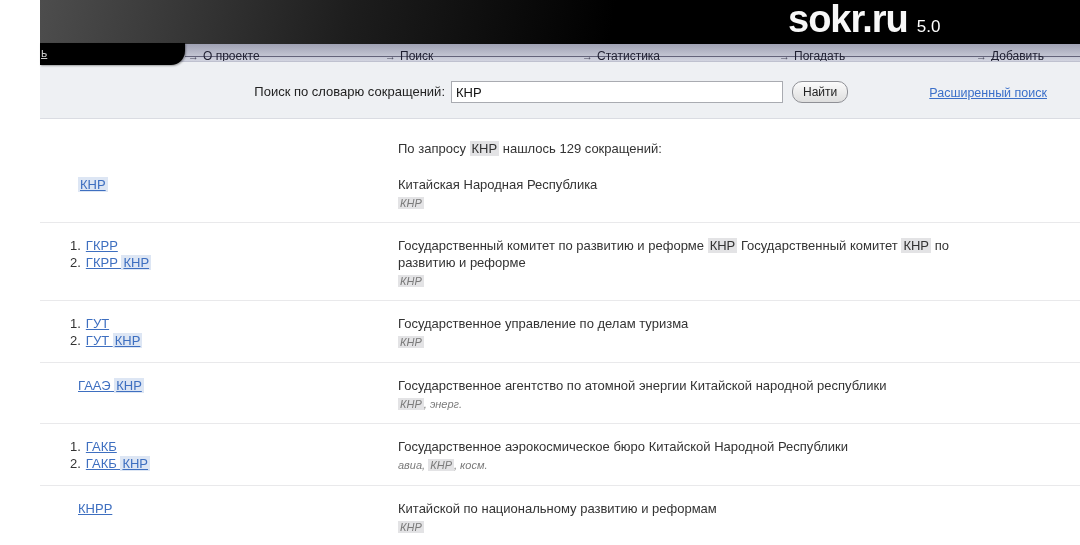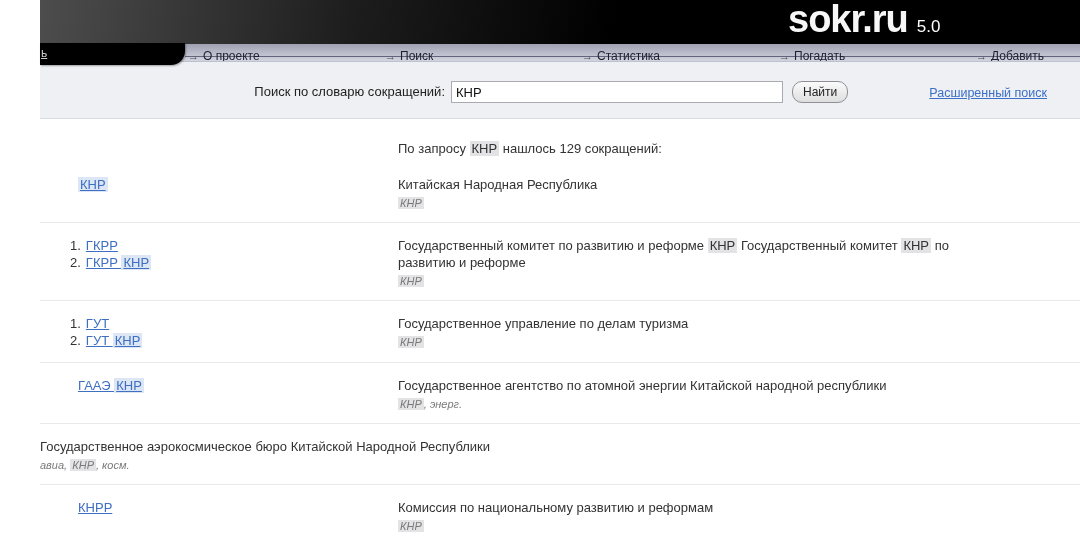--- a/index.html
+++ b/index.html
@@ -128,30 +128,34 @@
         <div class="row">
           <div class="row-left">
             <div class="link-line nonum"><a class="abbr-link" href="#"><span>ГААЭ </span><span class="hl-link">КНР</span></a></div>
           </div>
           <div class="row-right">
             <div class="def"><span>Государственное агентство по атомной энергии Китайской народной республики</span></div>
             <div class="tags"><span class="hl">КНР</span><span>, энерг.</span></div>
           </div>
         </div>
         <div class="row">
+          <div class="row-left">
+            <div class="link-line"><span class="num">1.</span><a class="abbr-link" href="#"><span>ГАКБ</span></a></div>
+            <div class="link-line"><span class="num">2.</span><a class="abbr-link" href="#"><span>ГАКБ </span><span class="hl-link">КНР</span></a></div>
+          </div>
           <div class="row-right">
             <div class="def"><span>Государственное аэрокосмическое бюро Китайской Народной Республики</span></div>
             <div class="tags"><span>авиа, </span><span class="hl">КНР</span><span>, косм.</span></div>
           </div>
         </div>
         <div class="row">
           <div class="row-left">
             <div class="link-line nonum"><a class="abbr-link" href="#"><span>КНРР</span></a></div>
           </div>
           <div class="row-right">
-            <div class="def"><span>Комиссия по национальному развитию и реформам</span></div>
+            <div class="def"><span>Китайской по национальному развитию и реформам</span></div>
             <div class="tags"><span class="hl">КНР</span></div>
           </div>
         </div>
       </div>
   </div>
 
 </div>
 
 </body></html>

